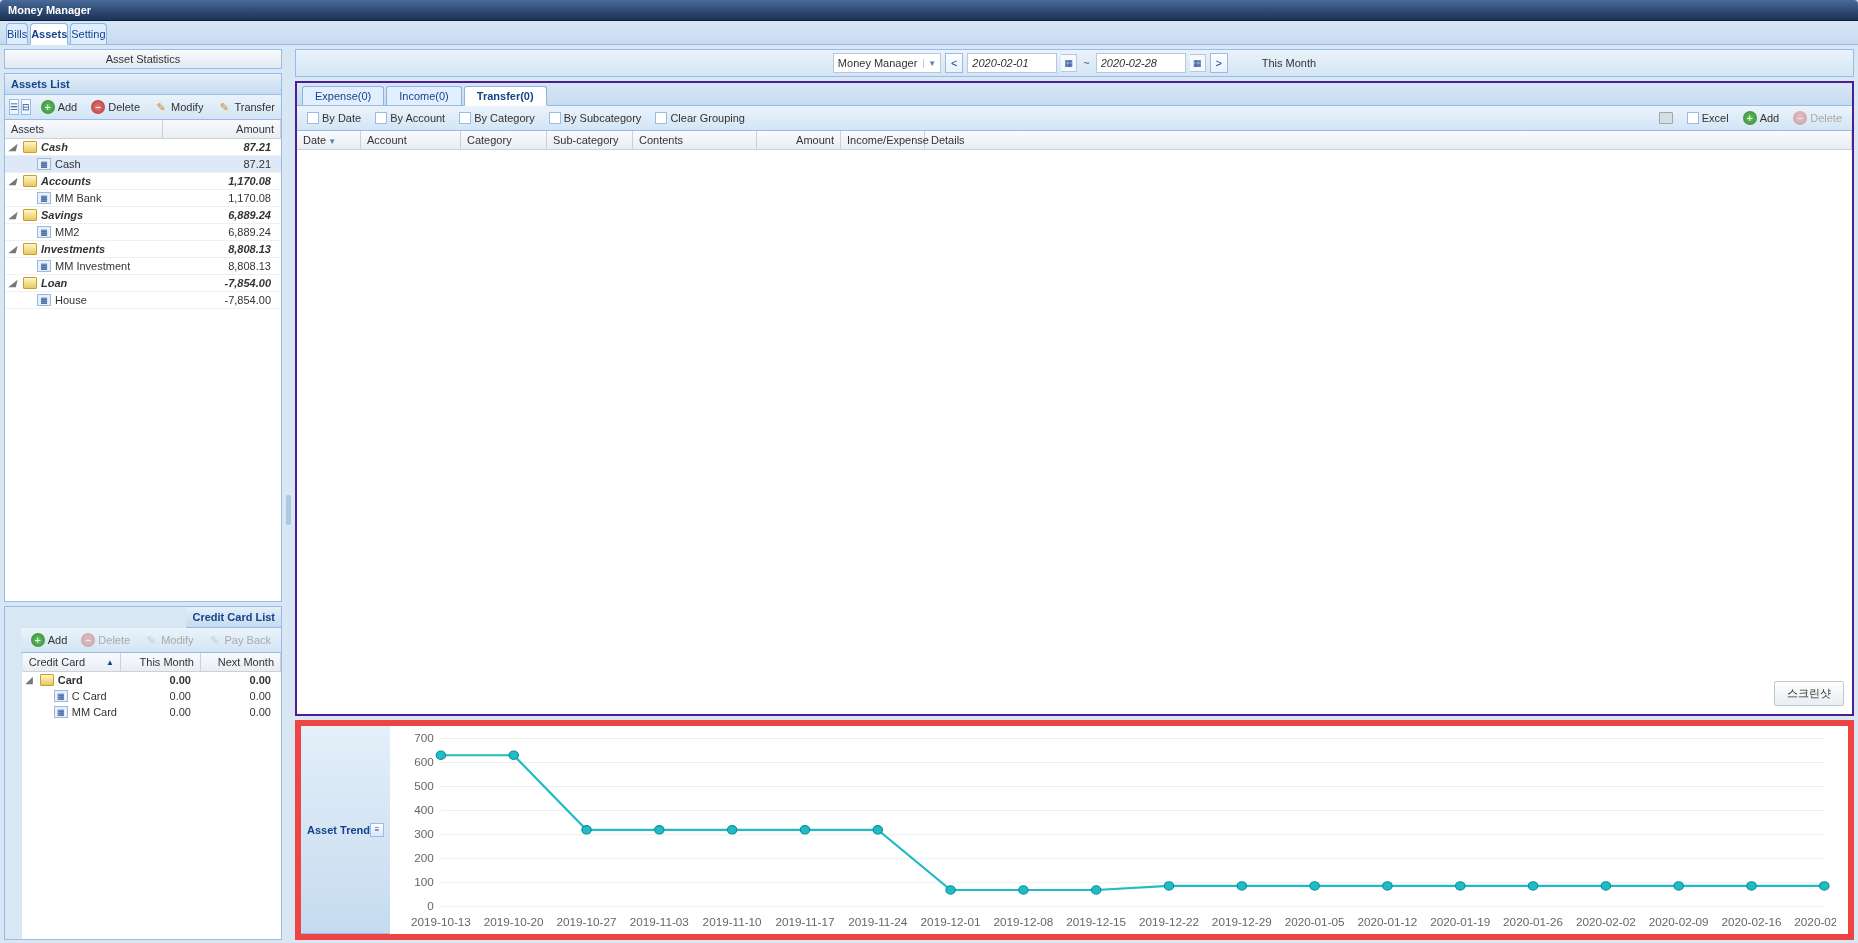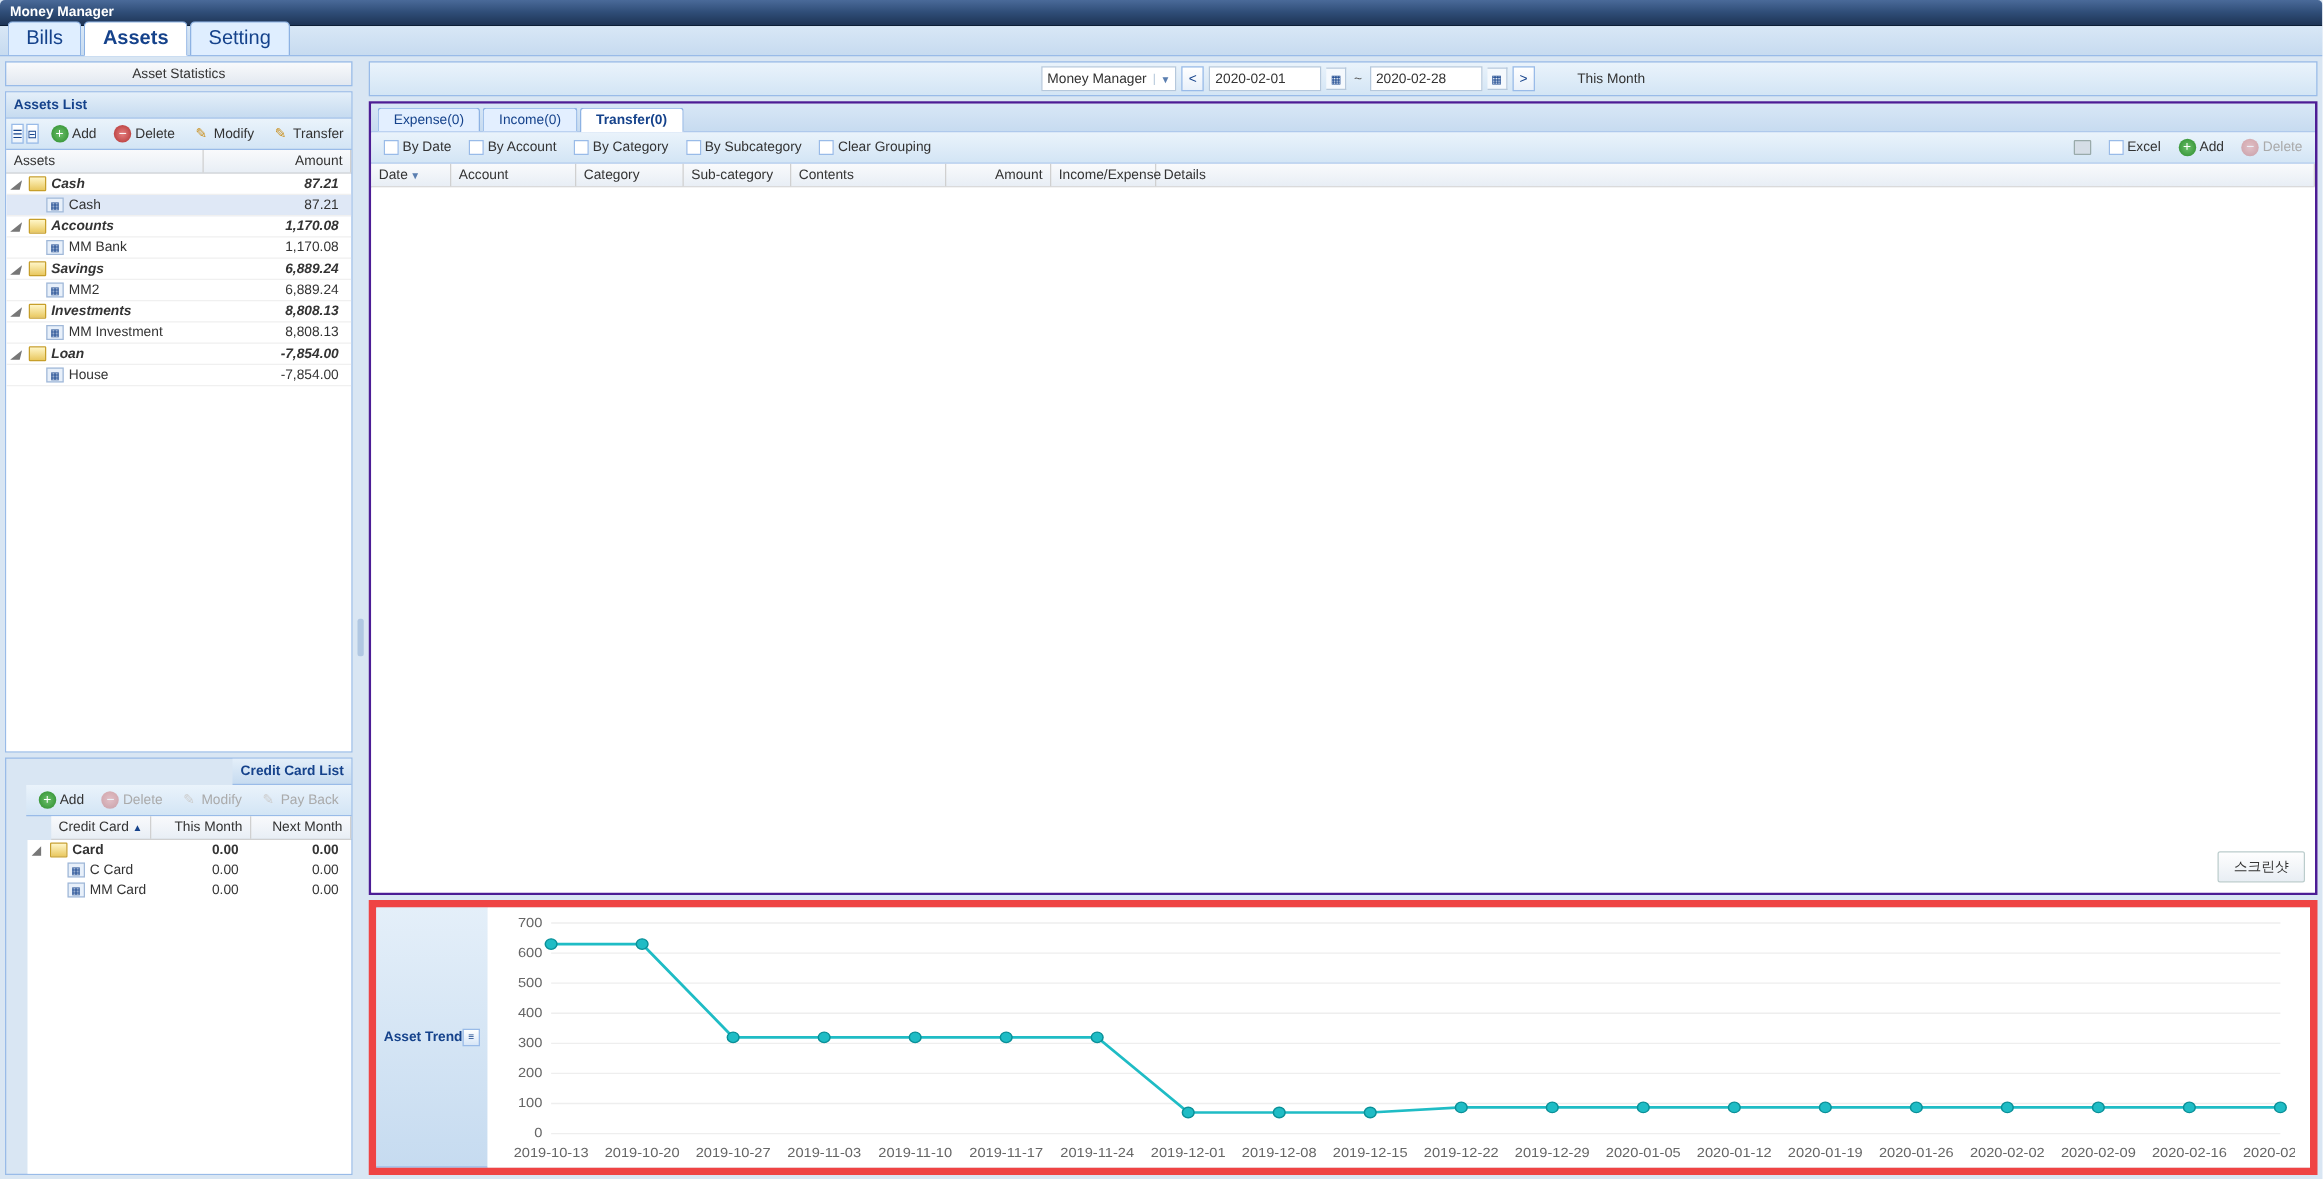--- a/index.html
+++ b/index.html
@@ -21,29 +21,29 @@
   }
   .nav-tabs {
     background: linear-gradient(to bottom, #d8e7f6, #c7dbf0);
     border-bottom: 1px solid #99bbe8;
     padding: 0 6px;
     display: flex;
     align-items: flex-end;
     height: 24px;
   }
   .nav-tab {
-    padding: 4px 14px;
+    padding: 4px 0;
     border: 1px solid #8db2e3;
     border-bottom: none;
     border-radius: 4px 4px 0 0;
     background: #dfeeff;
     color: #15428b;
     cursor: pointer;
     margin-right: 2px;
-    font-size: 16px;
+    font-size: 11px;
   }
   .nav-tab.active {
     background: #fff;
     font-weight: bold;
     border-bottom: 1px solid #fff;
     margin-bottom: -1px;
   }
   .layout {
     display: flex;
     height: calc(100vh - 44px);
@@ -147,21 +147,21 @@
     align-items: center;
   }
   .tree-row.group { font-weight: bold; font-style: italic; }
   .tree-row.selected { background: #dfe8f6; }
   .tree-row .name { flex: 1; display: flex; align-items: center; gap: 4px; }
   .tree-row .amount { width: 110px; text-align: right; padding-right: 6px; }
   .chev { width:10px; color:#777; font-size:9px; cursor:pointer; }
   .folder { width:14px; height:12px; background: linear-gradient(to bottom,#fff6c7,#e9c860); border:1px solid #c79f2a; border-radius:1px; }
   .item-icon { width:14px; height:12px; background:#e8f0fa; border:1px solid #a0b8d8; display:inline-flex; align-items:center; justify-content:center; font-size:8px; color:#15428b; }
   .cc-header { display:flex; background: linear-gradient(to bottom,#f9fafc,#e8eef5); border-bottom:1px solid #d0d0d0; color:#333; }
-  .cc-header .c1 { flex:1; padding:3px 6px; border-right:1px solid #d0d0d0; display:flex; align-items:center; gap:1px;}
+  .cc-header .c1 { flex:1; padding:3px 6px; border-right:1px solid #d0d0d0; display:flex; align-items:center; gap:19px;}
   .cc-header .c2, .cc-header .c3 { width:80px; text-align:right; padding:3px 6px; border-right:1px solid #d0d0d0;}
   .cc-row { display:flex; padding:2px 4px; color:#333; }
   .cc-row .c1 { flex:1; display:flex; align-items:center; gap:4px;}
   .cc-row .c2, .cc-row .c3 { width:80px; text-align:right; padding-right:6px;}
   .cc-row.group { font-weight:bold; }
   
   .filter-bar {
     background: linear-gradient(to bottom,#eaf3fb,#d3e5f5);
     border:1px solid #99bbe8;
     padding: 3px;
@@ -173,21 +173,21 @@
   .select, .date-input {
     border:1px solid #b5c8dc;
     background:#fff;
     padding: 2px 4px;
     color:#333;
     font-size:11px;
     height:20px;
   }
   .select { display:inline-flex; align-items:center; }
   .select .arrow { margin-left:6px; padding-left:4px; border-left:1px solid #c0d0e0; color:#5a7eb0; font-size:8px;}
-  .date-input { width:90px; }
+  .date-input { width:90px;font-style:italic; }
   .cal-btn { width:16px; height:18px; background:#f5f9fd; border:1px solid #b5c8dc; border-left:none; cursor:pointer; display:inline-flex; align-items:center; justify-content:center; color:#15428b; font-size:9px;}
   .nav-arrow { width:18px; height:20px; border:1px solid #99bbe8; background:linear-gradient(to bottom,#fff,#e8f0fa); cursor:pointer; display:inline-flex; align-items:center; justify-content:center; color:#15428b; }
   .tilde { padding:0 2px; color:#555;}
   .this-month { margin-left:30px; color:#333;}
   
   .sub-panel { border:2px solid #4c1d95; background:#fff; flex:1; display:flex; flex-direction:column; min-height:0; }
   .sub-tabs { background:linear-gradient(to bottom,#d8e7f6,#c7dbf0); border-bottom:1px solid #99bbe8; padding:3px 5px 0 5px; display:flex; gap:2px; }
   .sub-tab { padding:3px 12px; border:1px solid #8db2e3; border-bottom:none; border-radius:3px 3px 0 0; background:#e3efff; color:#15428b; cursor:pointer;}
   .sub-tab.active { background:#fff; font-weight:bold; border-bottom:1px solid #fff; margin-bottom:-1px;}
   .grid-toolbar { display:flex; justify-content:space-between; align-items:center; }

